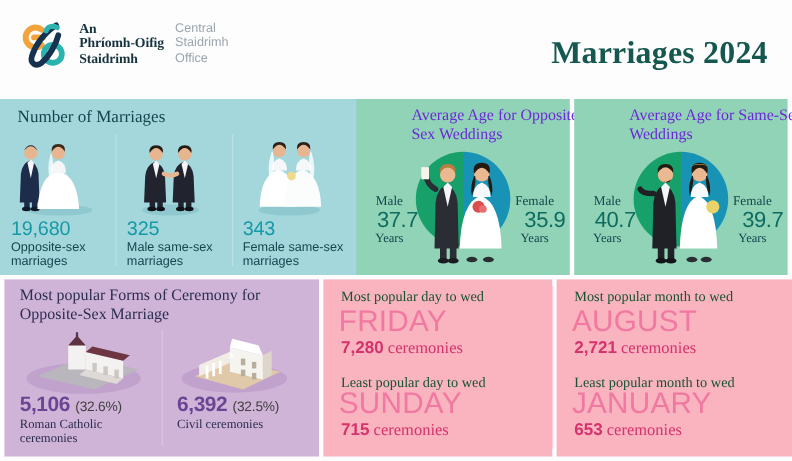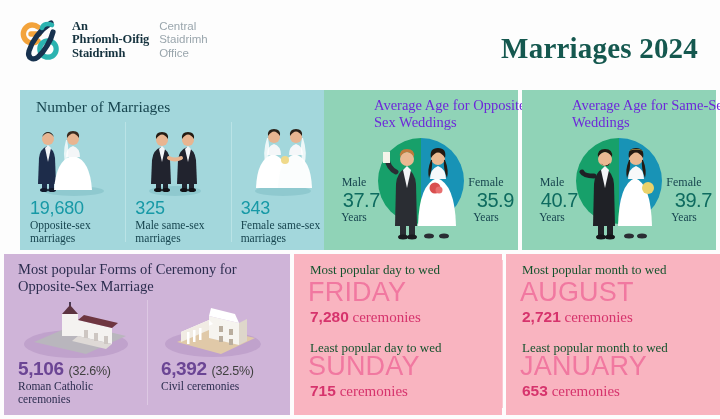--- a/index.html
+++ b/index.html
@@ -31,40 +31,40 @@
     position:absolute;right:22px;top:32px;
     font-family:"Liberation Serif",serif;
     font-weight:bold;font-size:29px;color:#15584f;
     letter-spacing:0.2px;
   }
 
   
   .panel{position:absolute;box-sizing:border-box;}
 
   
-  .p-num{left:20px;top:90px;width:332px;height:160px;background:#a3d7dc;}
+  .p-num{left:0;top:90px;width:332px;height:160px;background:#a3d7dc;}
   .p-num .ptitle{
     position:absolute;left:16px;top:8px;
     font-size:15.5px;color:#17454f;font-family:"Liberation Serif",serif;
   }
   .num-cols{position:absolute;left:0;top:30px;width:316px;height:128px;display:flex;}
   .num-col{flex:1;position:relative;}
   .num-col + .num-col:before{
     content:"";position:absolute;left:0;top:2px;width:1px;height:120px;
     background:#bae3e6;
   }
   .fig-slot{position:absolute;left:0;top:0;width:100%;height:78px;}
   .num-val{
     position:absolute;left:10px;top:78px;
     font-family:"Liberation Sans",sans-serif;
     font-size:18px;font-weight:400;color:#1799a6;letter-spacing:-0.2px;
   }
   .num-lab{
     position:absolute;left:10px;top:99px;width:95px;
-    font-family:Liberation Serif, serif;
+    font-family:Liberation Sans, sans-serif;
     font-size:11.5px;line-height:12.5px;color:#17454f;
   }
 
   
   .p-age{top:90px;height:160px;background:#90d3b7;}
   .p-age-o{left:324px;width:194px;}
   .p-age-s{left:522px;width:194px;}
   .p-age .ptitle{
     position:absolute;left:14px;top:7px;width:172px;
     font-size:14.5px;line-height:16.5px;color:#6d28d9;

